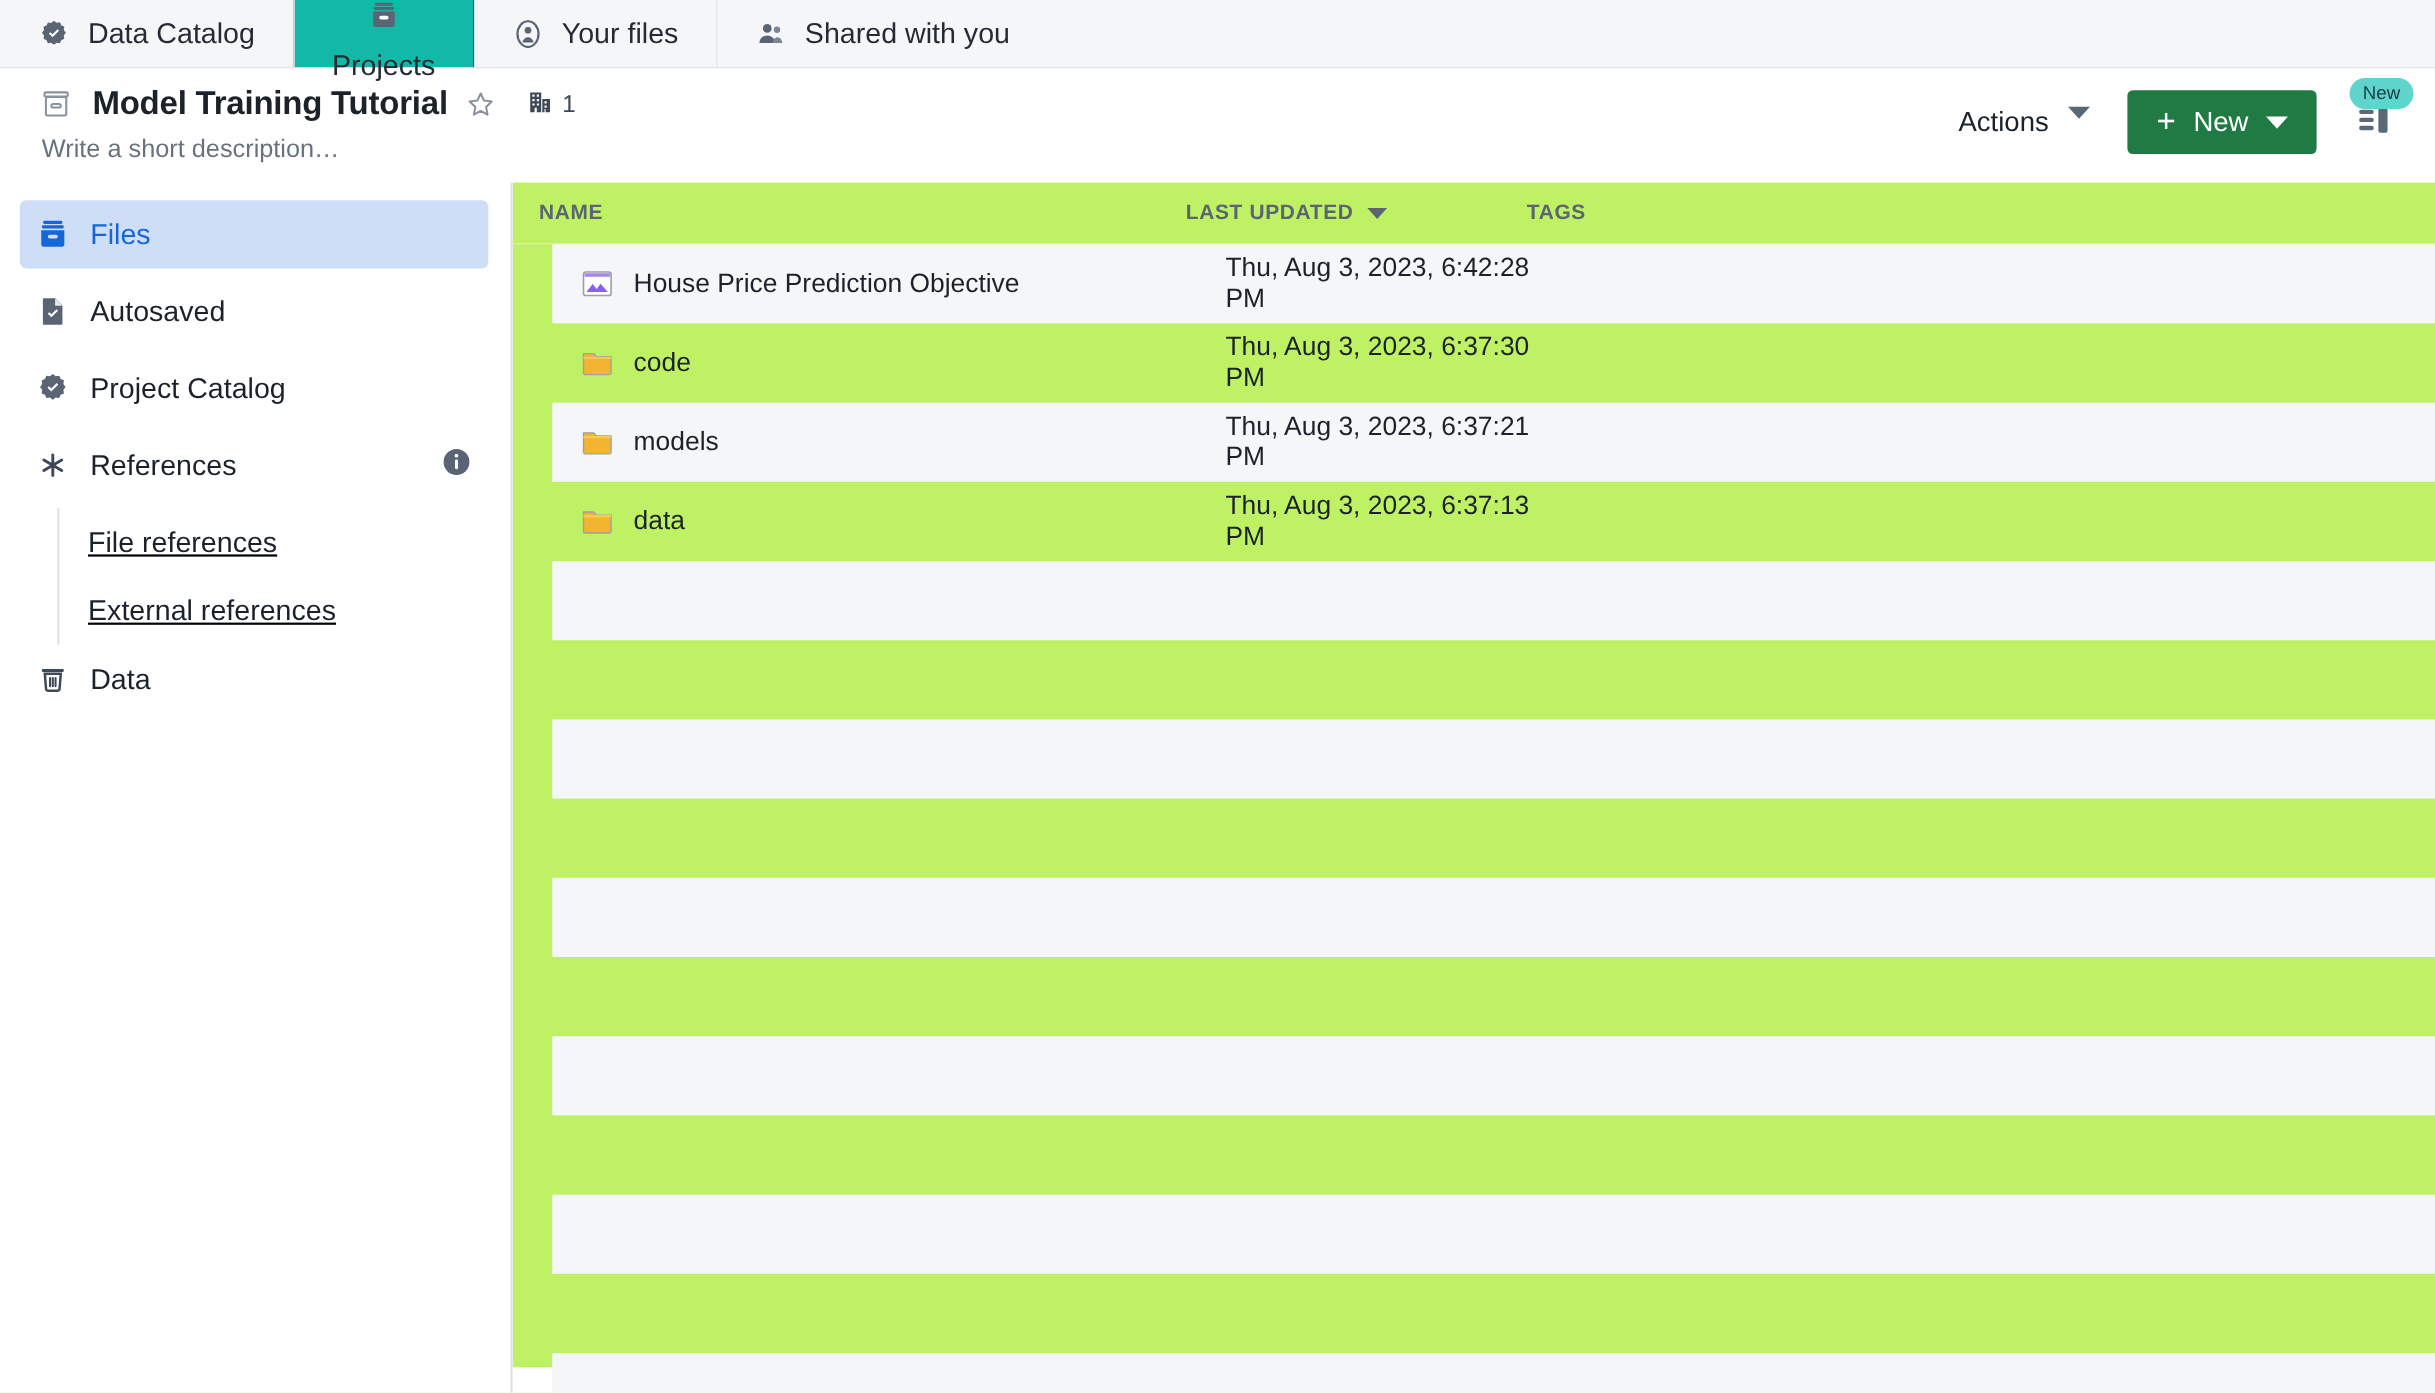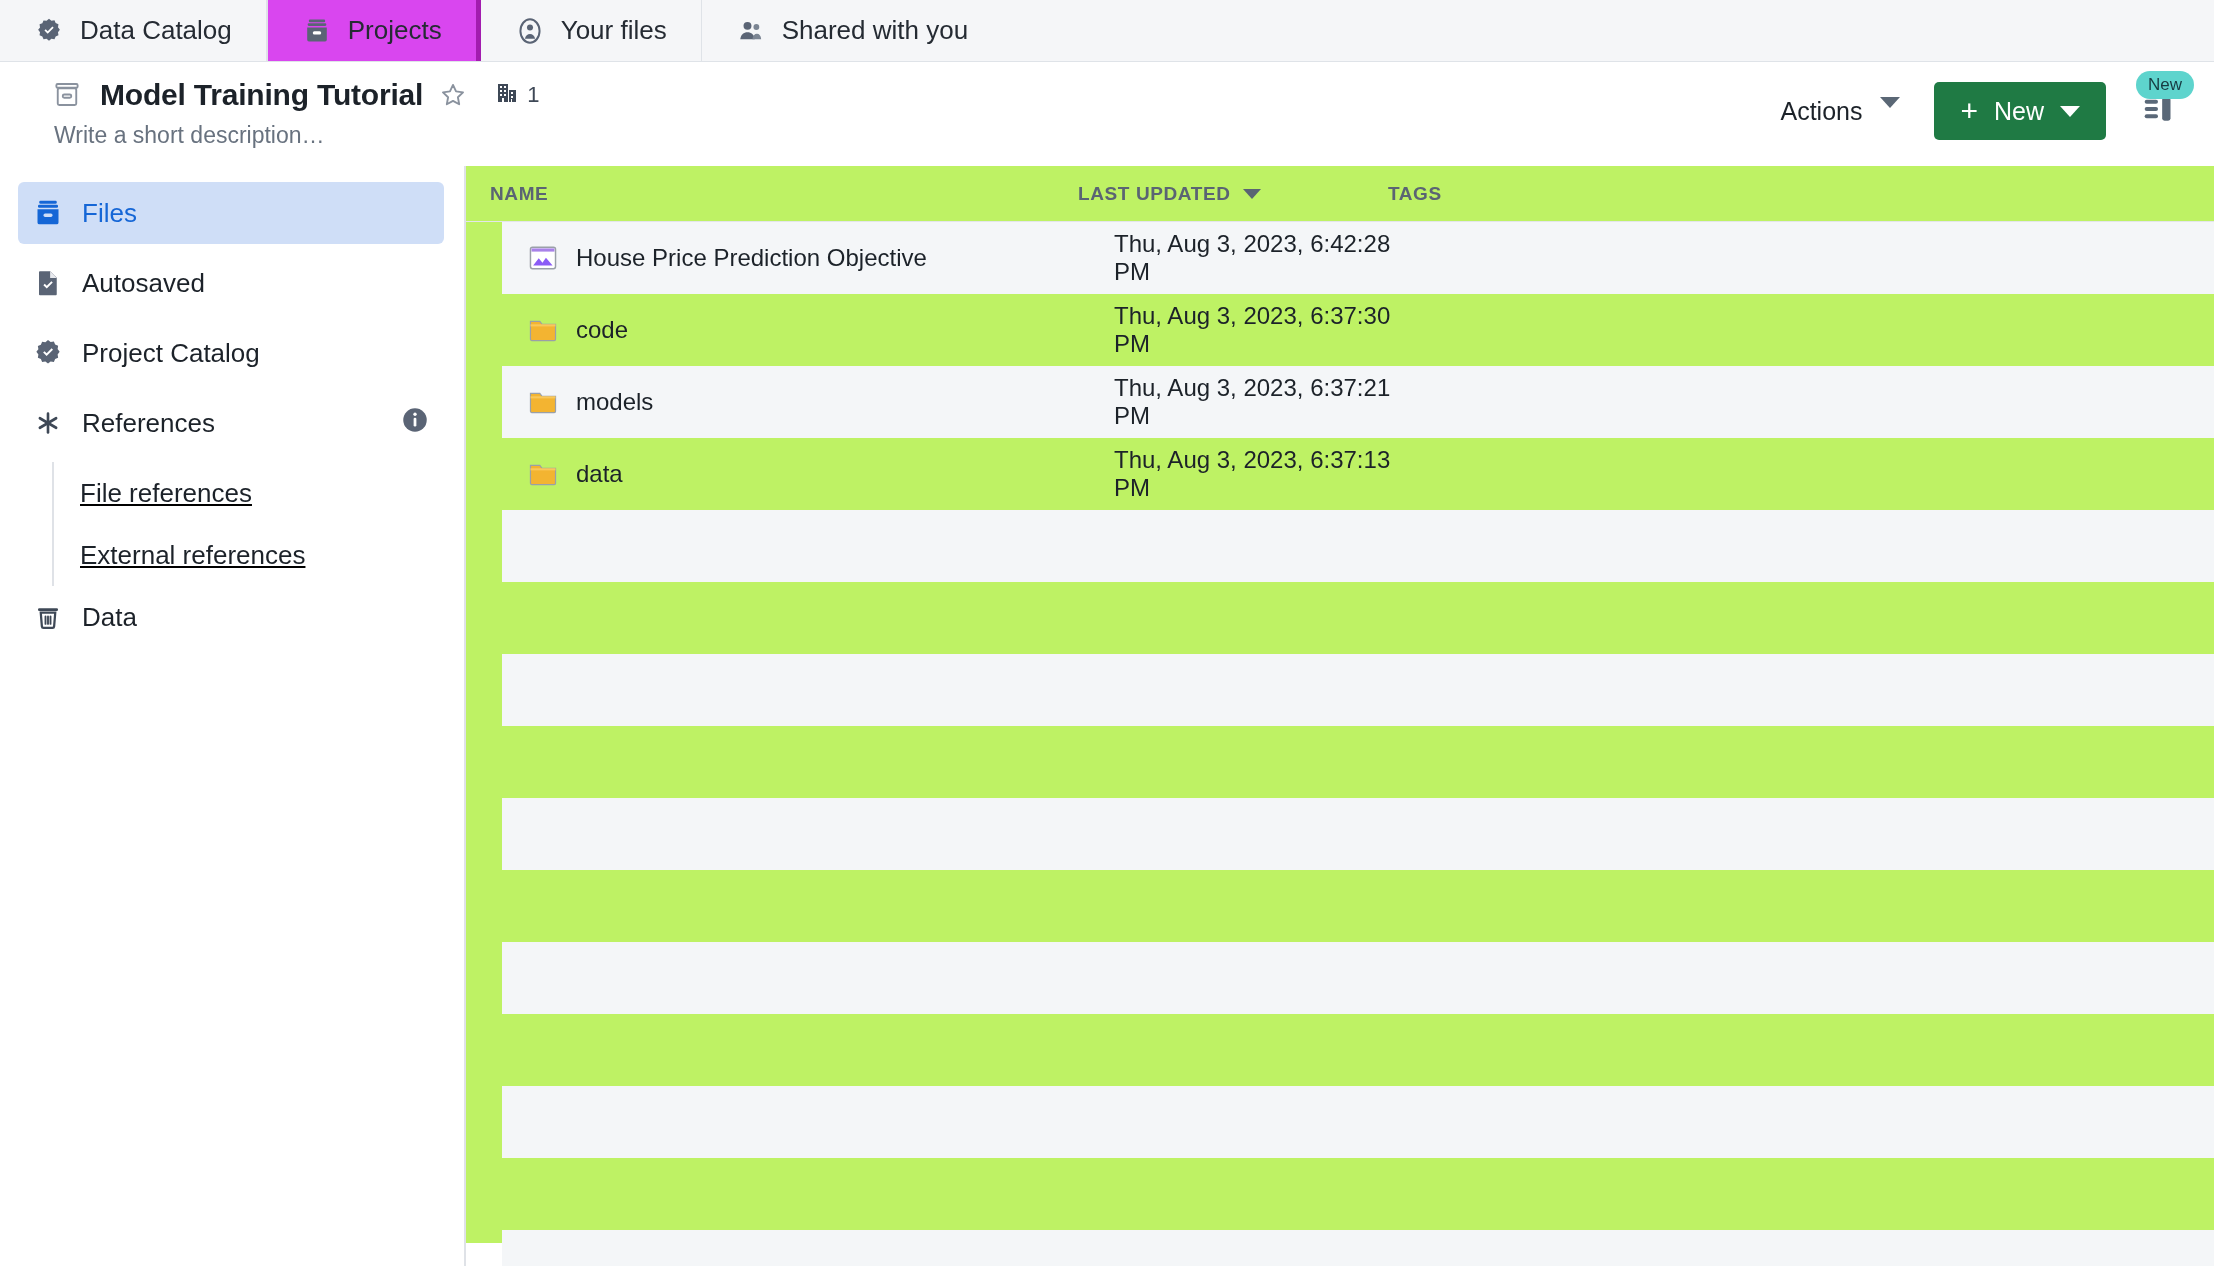--- a/index.html
+++ b/index.html
@@ -28,40 +28,41 @@
     padding: 0 34px;
     font-size: 26px;
     color: #252b33;
     cursor: pointer;
     background: transparent;
     border-right: 1px solid #dfe3e8;
     height: 100%;
   }
   .topbar-tab:first-child { border-left: none; }
   .topbar-tab.active {
-    background: #d946ef;
+    background: #14b8a6;
     border-left: 1px solid #dfe3e8;
-    border-right: 5px solid #a21caf;
+    border-right: 1px solid #a21caf;
     position: relative;
     z-index: 2;
     margin-bottom: -1px;
+    flex-direction: column;
   }
   .topbar-tab.plain { border-right: none; }
   .topbar-tab .ticon { display: flex; align-items: center; justify-content: center; width: 30px; height: 30px; }
 
   
   .proj-header {
     height: 104px;
     padding: 0 28px 0 36px;
     display: flex;
     align-items: flex-start;
     justify-content: space-between;
     background: #ffffff;
   }
-  .proj-left { padding-top: 16px; margin-left: 16px; }
+  .proj-left { padding-top: 16px; }
   .proj-title-row { display: flex; align-items: center; gap: 16px; }
   .proj-box-icon { width: 32px; height: 32px; display: flex; align-items: center; }
   .proj-title {
     font-size: 30px;
     font-weight: bold;
     color: #1c2229;
     letter-spacing: -0.2px;
   }
   .star-icon { width: 30px; height: 30px; cursor: pointer; display:flex; align-items:center; }
   .org-chip { display: flex; align-items: center; gap: 8px; margin-left: 10px; cursor: pointer; }

